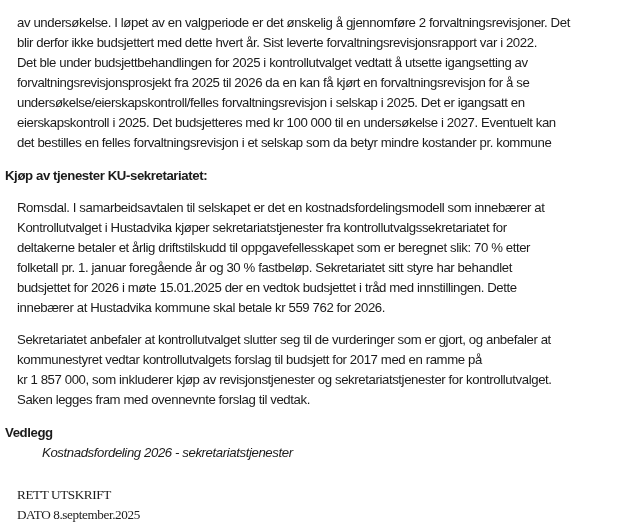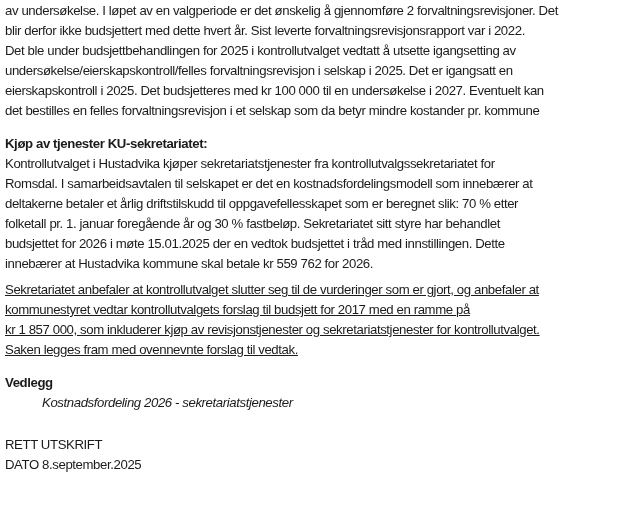--- a/index.html
+++ b/index.html
@@ -14,47 +14,48 @@
     box-sizing: border-box;
     background: #ffffff;
     color: #1b1b1b;
     font-family: "Liberation Sans", sans-serif;
     font-size: 13.2px;
     line-height: 20px;
     letter-spacing: -0.4px;
     padding: 1px 0 0 5px;
     overflow: hidden;
   }
-  .para { margin: 0; }
+  .para { margin: 12px; }
   .line { white-space: nowrap; }
   .bold { font-weight: 700; margin-top: 13px; }
-  .gap-small { margin-top: 6px; text-decoration: underline; }
+  .gap-small { margin-top: 6px; }
   .gap-vedlegg { }
-  .gap-footer { margin-top: 22px; }
+  .gap-footer { margin-top: 22px; font-family: Liberation Serif, serif; }
   .indent { padding-left: 37px; font-style: italic; }
 </style>
 </head>
 <body>
 
 <div class="page">
 
   <div class="para">
     <div class="line">av undersøkelse. I løpet av en valgperiode er det ønskelig å gjennomføre 2 forvaltningsrevisjoner. Det</div>
     <div class="line">blir derfor ikke budsjettert med dette hvert år. Sist leverte forvaltningsrevisjonsrapport var i 2022.</div>
     <div class="line">Det ble under budsjettbehandlingen for 2025 i kontrollutvalget vedtatt å utsette igangsetting av</div>
+    <div class="line">forvaltningsrevisjonsprosjekt fra 2025 til 2026 da en kan få kjørt en forvaltningsrevisjon for å se</div>
     <div class="line">undersøkelse/eierskapskontroll/felles forvaltningsrevisjon i selskap i 2025. Det er igangsatt en</div>
     <div class="line">eierskapskontroll i 2025. Det budsjetteres med kr 100 000 til en undersøkelse i 2027. Eventuelt kan</div>
     <div class="line">det bestilles en felles forvaltningsrevisjon i et selskap som da betyr mindre kostander pr. kommune</div>
   </div>
 
   <div class="line bold">Kjøp av tjenester KU-sekretariatet:</div>
 
   <div class="para">
+    <div class="line">Romsdal. I samarbeidsavtalen til selskapet er det en kostnadsfordelingsmodell som innebærer at</div>
     <div class="line">Kontrollutvalget i Hustadvika kjøper sekretariatstjenester fra kontrollutvalgssekretariatet for</div>
-    <div class="line">Romsdal. I samarbeidsavtalen til selskapet er det en kostnadsfordelingsmodell som innebærer at</div>
     <div class="line">deltakerne betaler et årlig driftstilskudd til oppgavefellesskapet som er beregnet slik: 70 % etter</div>
     <div class="line">folketall pr. 1. januar foregående år og 30 % fastbeløp. Sekretariatet sitt styre har behandlet</div>
     <div class="line">budsjettet for 2026 i møte 15.01.2025 der en vedtok budsjettet i tråd med innstillingen. Dette</div>
     <div class="line">innebærer at Hustadvika kommune skal betale kr 559 762 for 2026.</div>
   </div>
 
   <div class="para gap-small">
     <div class="line">Sekretariatet anbefaler at kontrollutvalget slutter seg til de vurderinger som er gjort, og anbefaler at</div>
     <div class="line">kommunestyret vedtar kontrollutvalgets forslag til budsjett for 2017 med en ramme på</div>
     <div class="line">kr 1 857 000, som inkluderer kjøp av revisjonstjenester og sekretariatstjenester for kontrollutvalget.</div>

